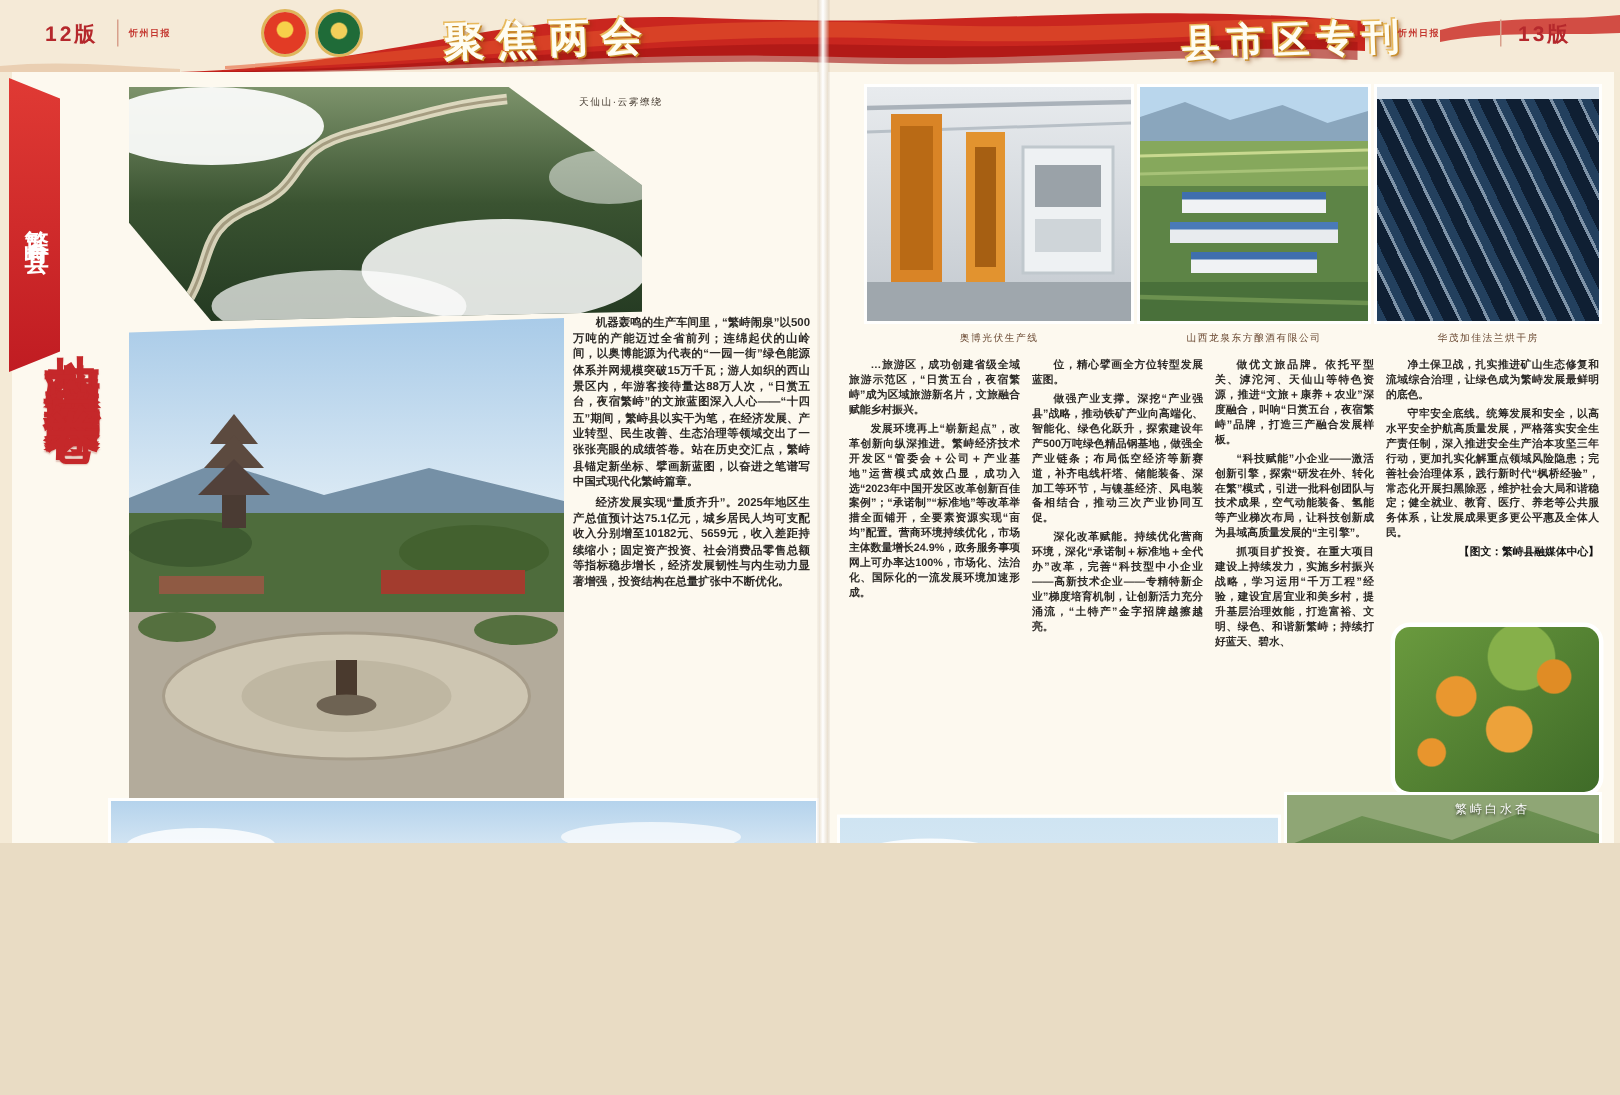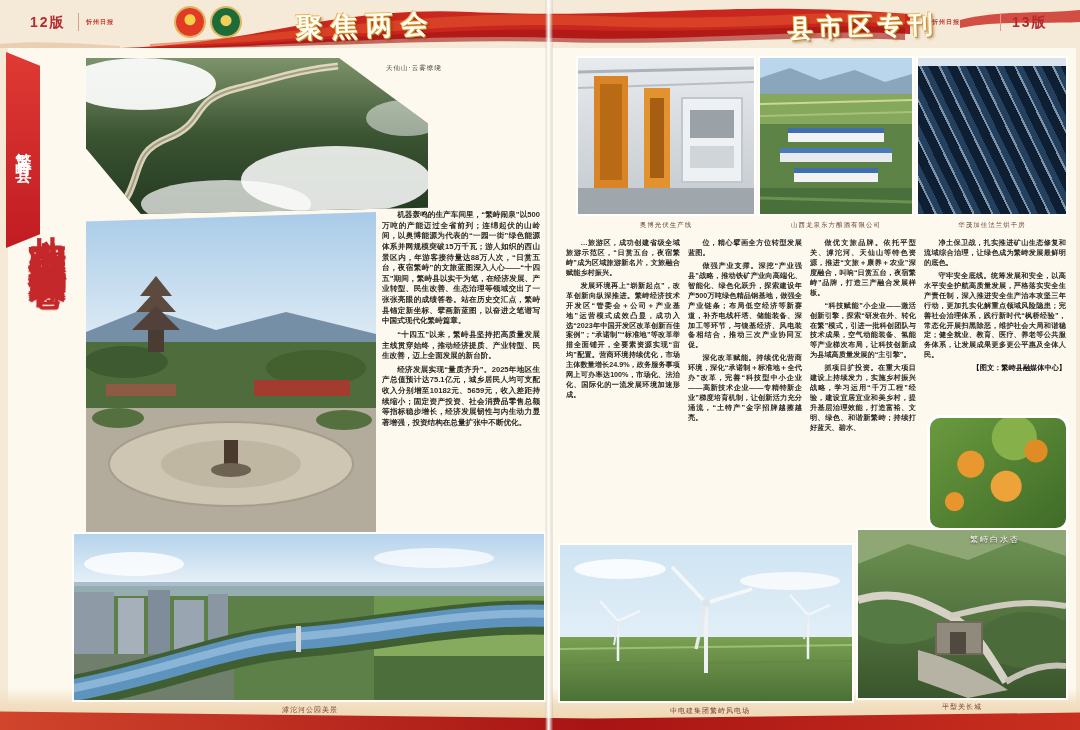--- a/index.html
+++ b/index.html
@@ -1,16 +1,16 @@
 <!DOCTYPE html>
 <html><head>
 <meta charset="utf-8">
 <style>
   html,body{margin:0;padding:0;background:#e9dcc4;font-family:"Liberation Sans","DejaVu Sans",sans-serif;}
-  .stage{position:relative;width:1080px;height:730px;overflow:hidden;background:#f4ead6;}
+  .stage{position:relative;width:1080px;height:562px;overflow:hidden;background:#f4ead6;}
   .page{position:absolute;top:0;height:730px;background:#fdf9ef;}
   .gutter{position:absolute;top:0;left:545px;width:8px;height:730px;
           background:linear-gradient(90deg,rgba(120,90,60,.12),#ffffff 45%,rgba(120,90,60,.15));z-index:3;}
   
   .band{position:absolute;top:0;left:0;z-index:1;}
   .pgnum{position:absolute;z-index:4;font-weight:bold;font-size:14px;color:#b5282c;letter-spacing:2px;}
   .mast{position:absolute;z-index:4;font-size:6px;color:#c4372f;font-weight:bold;letter-spacing:1px;}
   .vline{position:absolute;z-index:4;width:1px;height:18px;background:#d8a08c;}
   .emblem{position:absolute;z-index:4;width:28px;height:28px;border-radius:50%;box-shadow:0 0 0 2px rgba(216,169,60,.8);}
   .emblem.nat{background:radial-gradient(circle at 50% 42%,#f7d04a 0 5px,#e23b25 6px 100%);}
@@ -137,21 +137,20 @@
       <path d="M70,78 L50,100 L90,100 Z" fill="#5c4a3f"></path>
       <path d="M70,94 L46,118 L94,118 Z" fill="#52413a"></path>
       <rect x="62" y="118" width="16" height="22" fill="#4a3b33"></rect>
       <ellipse cx="32" cy="206" rx="26" ry="10" fill="#55703f"></ellipse>
       <ellipse cx="258" cy="208" rx="28" ry="10" fill="#55703f"></ellipse>
     </svg>
   </div>
 
   <div class="col leftcol" style="left:382px;top:210px;width:158px;height:324px;">
     <p>机器轰鸣的生产车间里，“繁峙闹泉”以500万吨的产能迈过全省前列；连绵起伏的山岭间，以奥博能源为代表的“一园一街”绿色能源体系并网规模突破15万千瓦；游人如织的西山景区内，年游客接待量达88万人次，“日赏五台，夜宿繁峙”的文旅蓝图深入人心——“十四五”期间，繁峙县以实干为笔，在经济发展、产业转型、民生改善、生态治理等领域交出了一张张亮眼的成绩答卷。站在历史交汇点，繁峙县锚定新坐标、擘画新蓝图，以奋进之笔谱写中国式现代化繁峙篇章。</p>
-    <p>“十四五”以来，繁峙县坚持把高质量发展主线贯穿始终，推动经济提质、产业转型、民生改善，迈上全面发展的新台阶。</p>
     <p>经济发展实现“量质齐升”。2025年地区生产总值预计达75.1亿元，城乡居民人均可支配收入分别增至10182元、5659元，收入差距持续缩小；固定资产投资、社会消费品零售总额等指标稳步增长，经济发展韧性与内生动力显著增强，投资结构在总量扩张中不断优化。</p>
   </div>
 
   <div class="ph" style="left:74px;top:534px;width:470px;height:166px;">
     <svg width="470" height="166" viewBox="0 0 470 166" preserveAspectRatio="none">
       <defs>
         <linearGradient id="sky3" x1="0" y1="0" x2="0" y2="1">
           <stop offset="0" stop-color="#b5d3ec"></stop>
             <stop offset="1" stop-color="#e9f2f8"></stop>
         </linearGradient>

